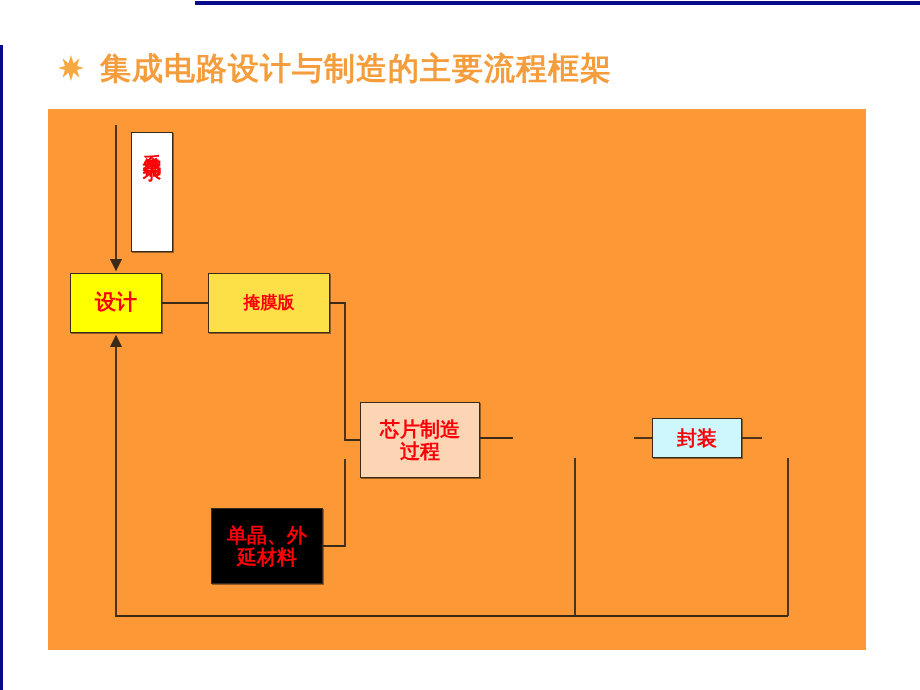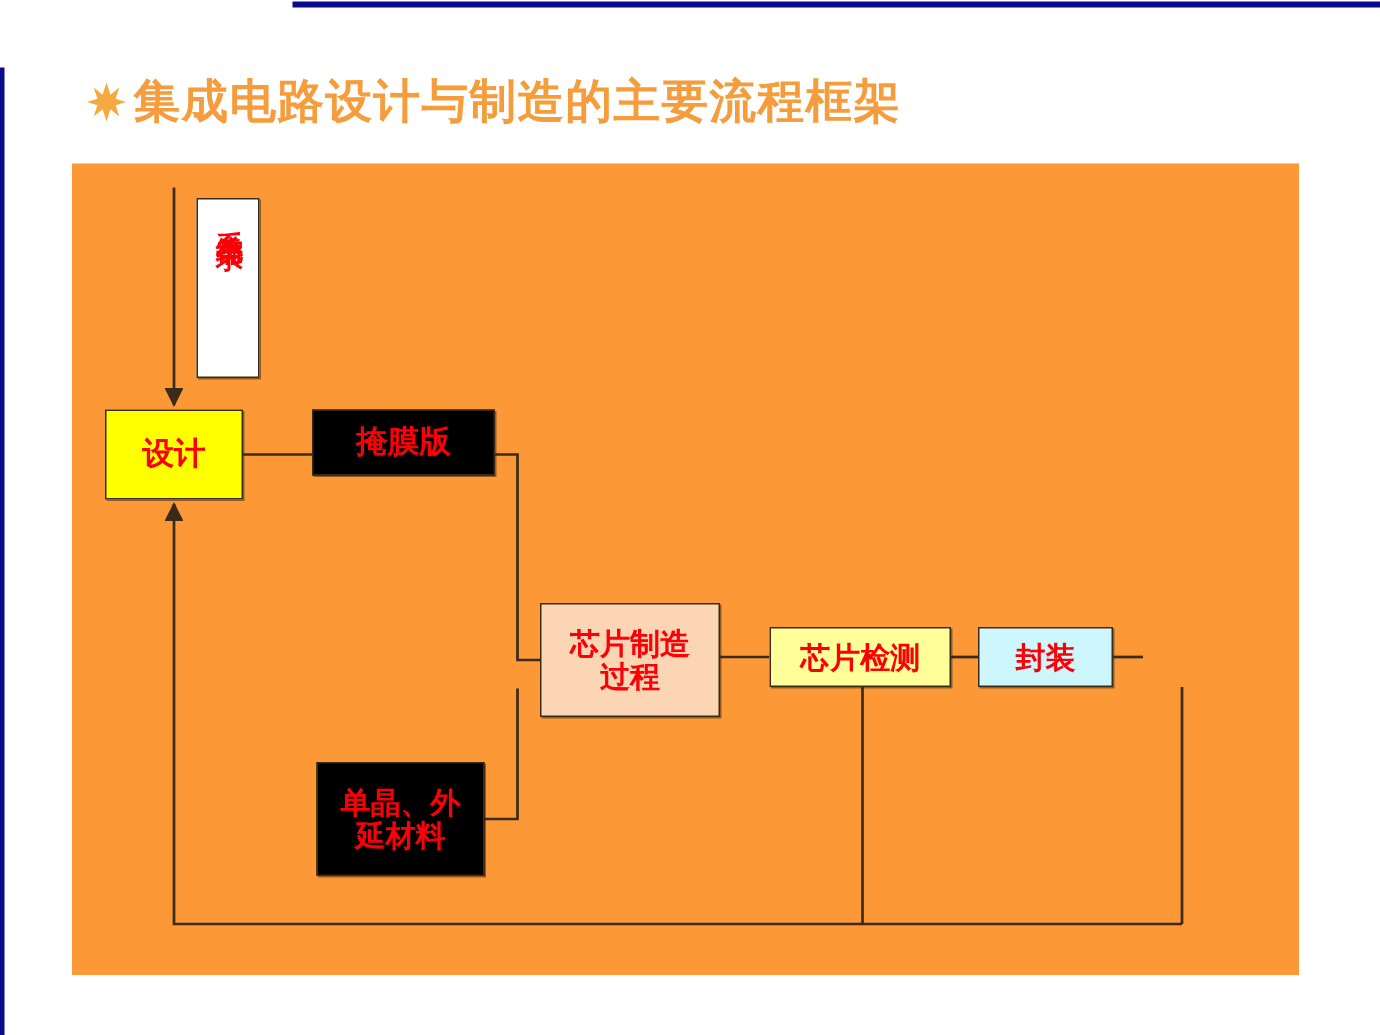--- a/index.html
+++ b/index.html
@@ -34,21 +34,21 @@
     width: 3px; height: 645px;
     background: #0a0a8c;
   }
   
   .title-row {
     position: absolute;
     left: 58px; top: 42px;
     width: 800px; height: 52px;
     display: flex;
     align-items: center;
-    gap: 5px;
+    gap: 16px;
     text-align: right;
   }
   .title-bullet {
     flex: 0 0 auto;
     width: 26px; height: 26px;
     position: relative;
     display: inline-block;
   }
   .title-bullet svg { display: block; }
   .title-text {
@@ -147,37 +147,34 @@
     </svg>
 
     <div class="node node-vertical" style="left:83px; top:23px; width:42px; height:120px; background:#ffffff; font-size:18px;">
       <span>系统需求</span>
     </div>
 
     <div class="node" style="left:22px; top:164px; width:92px; height:60px; background:#ffff00; font-size:21px;">
       <span>设计</span>
     </div>
 
-    <div class="node" style="left:160px; top:164px; width:122px; height:44px; background:#000000; font-size:21px;">
+    <div class="node" style="left:160px; top:164px; width:122px; height:60px; background:#fde047; font-size:17px;">
       <span>掩膜版</span>
     </div>
 
     <div class="node" style="left:312px; top:293px; width:120px; height:76px; background:#fcd5b4; font-size:20px;text-align:center;">
       <span>芯片制造
 过程</span>
     </div>
 
     <div class="node" style="left:163px; top:399px; width:112px; height:76px; background:#000000; font-size:20px;">
       <span>单晶、外
 延材料</span>
     </div>
 
-    <div class="node" style="left:465px; top:309px; width:121px; height:40px; background:#ffff99; font-size:20px;">
-      <span>芯片检测</span>
-    </div>
 
     <div class="node" style="left:604px; top:309px; width:90px; height:40px; background:#cdf6fd; font-size:20px;">
       <span>封装</span>
     </div>
 
 
   </div>
 </div>
 
 </body></html>

